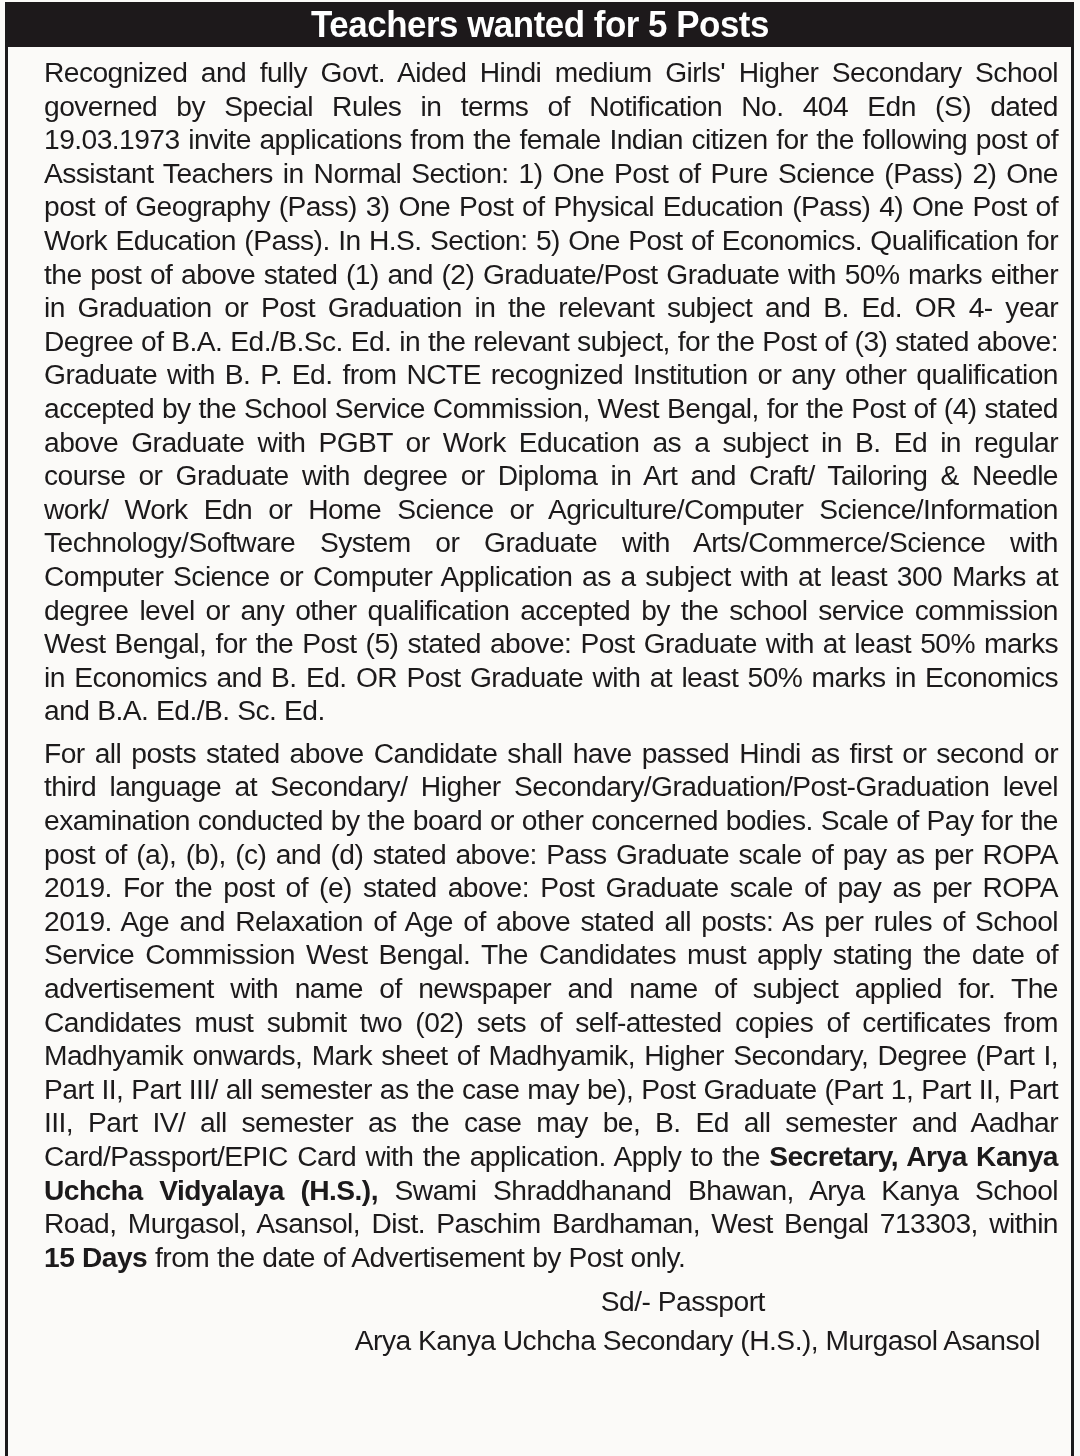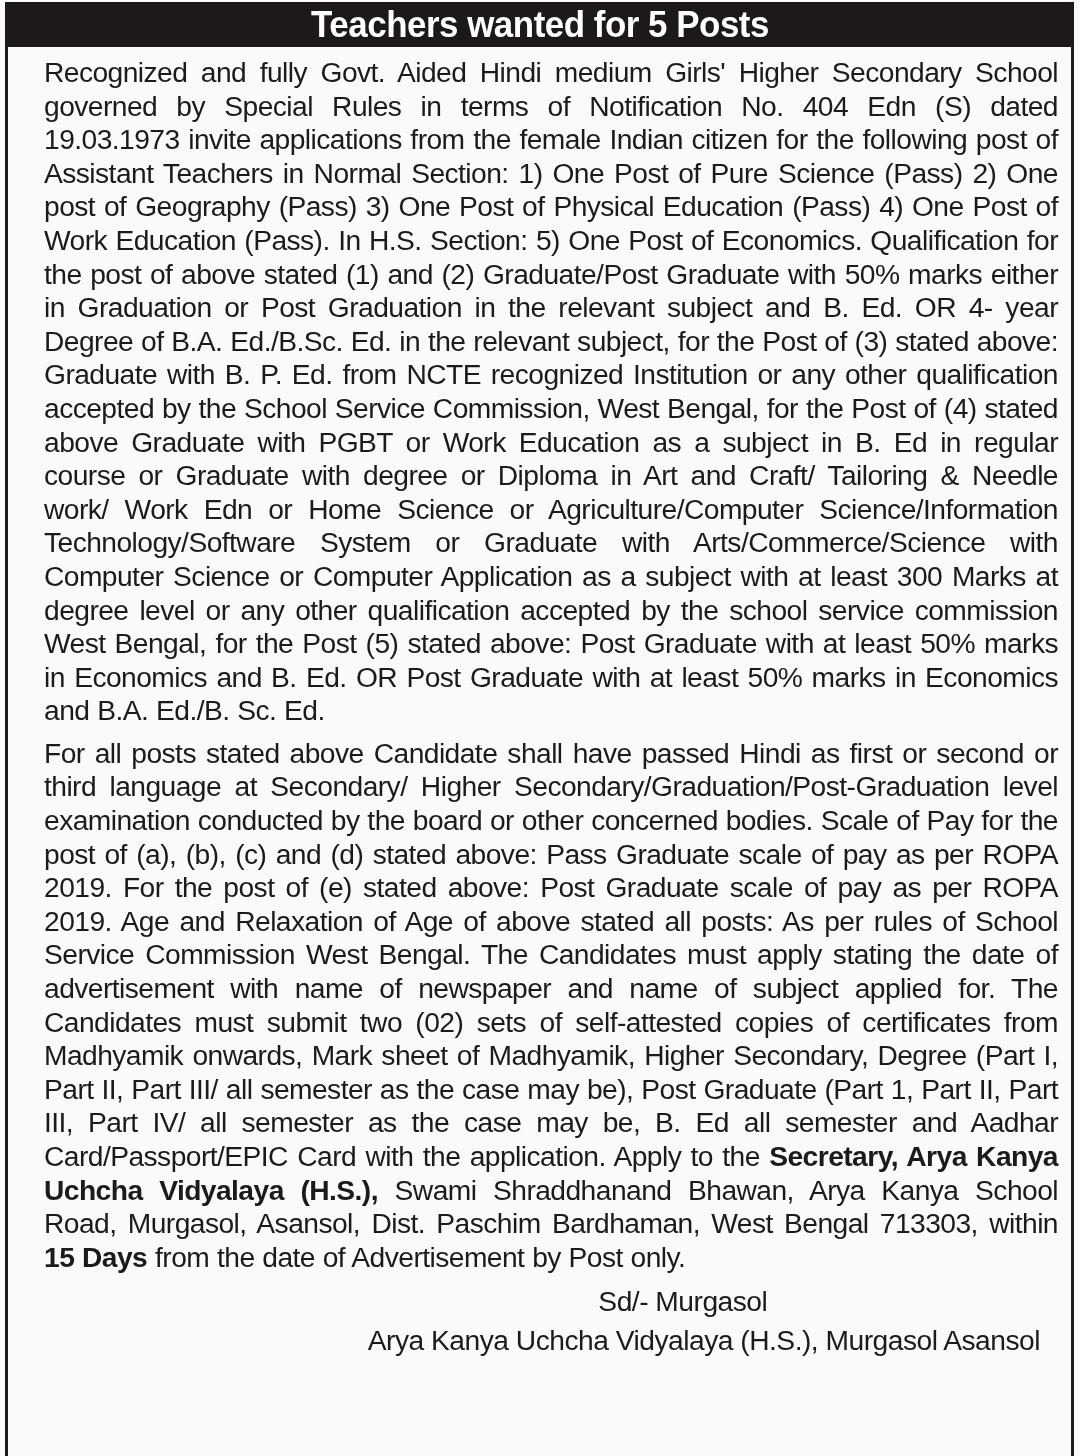--- a/index.html
+++ b/index.html
@@ -85,19 +85,19 @@
 
     <div class="header-bar">
       <span>Teachers wanted for 5 Posts</span>
     </div>
 
     <div class="body-area">
       <p class="para">Recognized and fully Govt. Aided Hindi medium Girls' Higher Secondary School governed by Special Rules in terms of Notification No. 404 Edn (S) dated 19.03.1973 invite applications from the female Indian citizen for the following post of Assistant Teachers in Normal Section: 1) One Post of Pure Science (Pass) 2) One post of Geography (Pass) 3) One Post of Physical Education (Pass) 4) One Post of Work Education (Pass). In H.S. Section: 5) One Post of Economics. Qualification for the post of above stated (1) and (2) Graduate/Post Graduate with 50% marks either in Graduation or Post Graduation in the relevant subject and B. Ed. OR 4- year Degree of B.A. Ed./B.Sc. Ed. in the relevant subject, for the Post of (3) stated above: Graduate with B. P. Ed. from NCTE recognized Institution or any other qualification accepted by the School Service Commission, West Bengal, for the Post of (4) stated above Graduate with PGBT or Work Education as a subject in B. Ed in regular course or Graduate with degree or Diploma in Art and Craft/ Tailoring &amp; Needle work/ Work Edn or Home Science or Agriculture/Computer Science/Information Technology/Software System or Graduate with Arts/Commerce/Science with Computer Science or Computer Application as a subject with at least 300 Marks at degree level or any other qualification accepted by the school service commission West Bengal, for the Post (5) stated above: Post Graduate with at least 50% marks in Economics and B. Ed. OR Post Graduate with at least 50% marks in Economics and B.A. Ed./B. Sc. Ed.</p>
 
       <p class="para"><span>For all posts stated above Candidate shall have passed Hindi as first or second or third language at Secondary/ Higher Secondary/Graduation/Post-Graduation level examination conducted by the board or other concerned bodies. Scale of Pay for the post of (a), (b), (c) and (d) stated above: Pass Graduate scale of pay as per ROPA 2019. For the post of (e) stated above: Post Graduate scale of pay as per ROPA 2019. Age and Relaxation of Age of above stated all posts: As per rules of School Service Commission West Bengal. The Candidates must apply stating the date of advertisement with name of newspaper and name of subject applied for. The Candidates must submit two (02) sets of self-attested copies of certificates from Madhyamik onwards, Mark sheet of Madhyamik, Higher Secondary, Degree (Part I, Part II, Part III/ all semester as the case may be), Post Graduate (Part 1, Part II, Part III, Part IV/ all semester as the case may be, B. Ed all semester and Aadhar Card/Passport/EPIC Card with the application. Apply to the </span><span class="bold">Secretary, Arya Kanya Uchcha Vidyalaya (H.S.),</span><span> Swami Shraddhanand Bhawan, Arya Kanya School Road, Murgasol, Asansol, Dist. Paschim Bardhaman, West Bengal 713303, within </span><span class="bold">15 Days</span><span> from the date of Advertisement by Post only.</span></p>
 
-      <div class="sig1">Sd/- Murgasol</div>
+      <div class="sig1">Sd/- Passport</div>
 
-      <div class="sig2">Arya Kanya Uchcha Vidyalaya (H.S.), Murgasol Asansol</div>
+      <div class="sig2">Arya Kanya Uchcha Secondary (H.S.), Murgasol Asansol</div>
     </div>
 
   </div>
 </div>
 
 </body></html>

